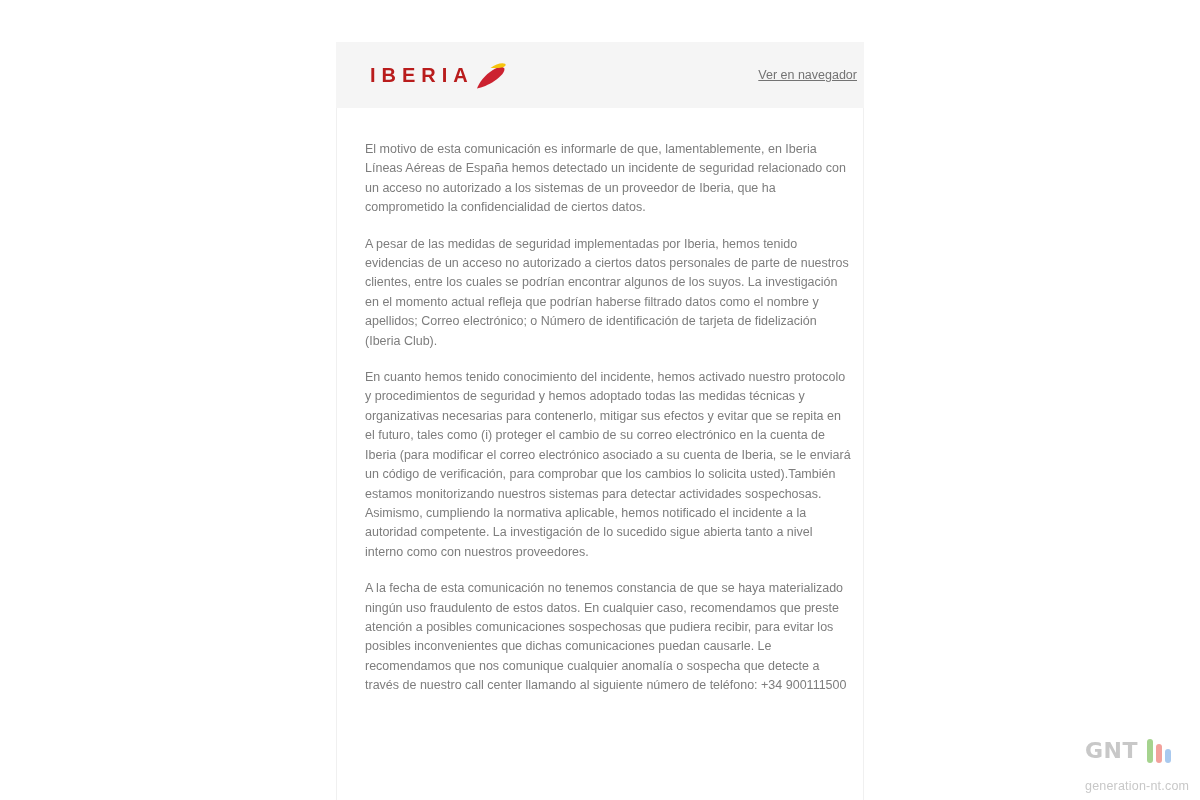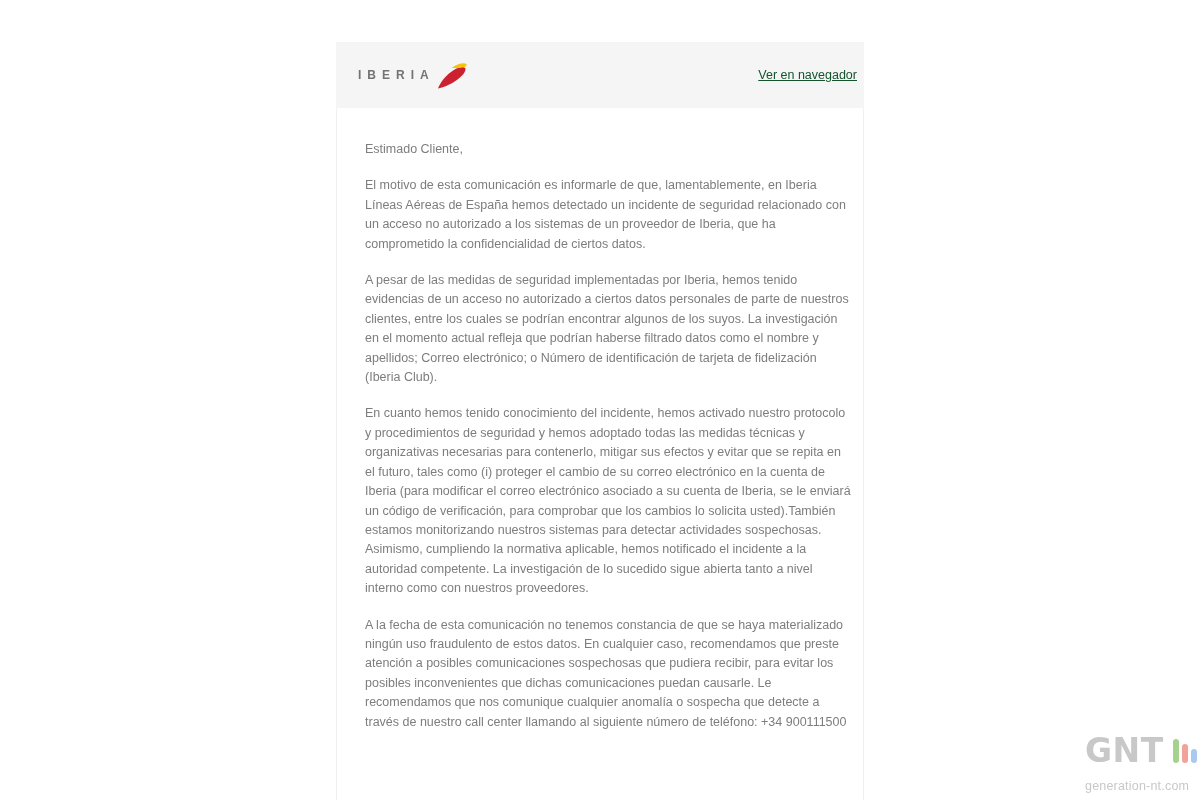--- a/index.html
+++ b/index.html
@@ -12,44 +12,45 @@
   }
 
   .email-header {
     height:66px; background:#f5f5f5;
     display:flex; align-items:center; justify-content:space-between;
     padding:0 7px 0 22px;
   }
 
   .brand { display:flex; align-items:center; }
   .brand-text {
-    color:#737373; font-weight:800; font-size:12px; letter-spacing:6px;
+    color:#b91c1c; font-weight:800; font-size:20px; letter-spacing:6px;
     font-family:"Liberation Sans", sans-serif;
+    margin-left:12px;
   }
   .brand-swoosh { margin-left:1px; transform:translateY(3px); }
 
   .view-link {
-    color:#14532d; font-size:12.5px; text-decoration:underline; cursor:pointer;
+    color:#737373; font-size:12.5px; text-decoration:underline; cursor:pointer;
   }
 
   .email-body {
     padding:32px 10px 0 28px;
     border-left:1px solid #f0f0f0; border-right:1px solid #f0f0f0;
     min-height:692px;
   }
   .email-body p {
     color:#7d7d7d; font-size:12.5px; line-height:19.4px;
     margin:0 0 17px 0;
   }
 
   .watermark { position:absolute; left:1085px; top:738px; }
   .gnt-row { display:flex; align-items:flex-end; }
   .gnt-text {
     font-family:"DejaVu Sans", sans-serif; font-weight:700;
-    font-size:33px; line-height:25px; color:#c8c8c8; letter-spacing:0.5px;text-align:right;
+    font-size:22px; line-height:25px; color:#c8c8c8; letter-spacing:0.5px;text-align:right;
   }
   .gnt-bars { display:flex; align-items:flex-end; margin-left:6px; }
   .gnt-bar { width:6px; border-radius:3px; margin-left:3px; }
   .gnt-bar.green { height:24px; background:#a5d38e; }
   .gnt-bar.red   { height:19px; background:#f2a19b; }
   .gnt-bar.blue  { height:14px; background:#a9c9ee; }
   .gnt-site {
     font-size:12.5px; color:#c8c8c8; margin-top:16px; letter-spacing:0.2px;
   }
 </style>
@@ -65,21 +66,20 @@
         <svg width="33" height="28" viewBox="0 0 34 29" aria-hidden="true">
           <path d="M2,27.5 C4,21.5 10,13.5 18,8.5 C24,4.8 29.2,4 30.3,6.8 C31.3,9.8 27,15 20,19.8 C14,23.8 7,26.8 2,27.5 Z" fill="#cc2230"></path>
           <path d="M16,6.2 C21,2.2 28,0.2 31,1.8 C32.6,2.8 31.2,5 27.8,5.6 C24,6.2 19,6.4 16,6.2 Z" fill="#f6c40e"></path>
         </svg>
       </span>
     </div>
     <a class="view-link">Ver en navegador</a>
   </div>
 
   <div class="email-body">
-    <p>Estimado Cliente,</p>
     <p>El motivo de esta comunicación es informarle de que, lamentablemente, en Iberia Líneas Aéreas de España hemos detectado un incidente de seguridad relacionado con un acceso no autorizado a los sistemas de un proveedor de Iberia, que ha comprometido la confidencialidad de ciertos datos.</p>
     <p>A pesar de las medidas de seguridad implementadas por Iberia, hemos tenido evidencias de un acceso no autorizado a ciertos datos personales de parte de nuestros clientes, entre los cuales se podrían encontrar algunos de los suyos. La investigación en el momento actual refleja que podrían haberse filtrado datos como el nombre y apellidos; Correo electrónico; o Número de identificación de tarjeta de fidelización (Iberia Club).</p>
     <p>En cuanto hemos tenido conocimiento del incidente, hemos activado nuestro protocolo y procedimientos de seguridad y hemos adoptado todas las medidas técnicas y organizativas necesarias para contenerlo, mitigar sus efectos y evitar que se repita en el futuro, tales como (i) proteger el cambio de su correo electrónico en la cuenta de Iberia (para modificar el correo electrónico asociado a su cuenta de Iberia, se le enviará un código de verificación, para comprobar que los cambios lo solicita usted).También estamos monitorizando nuestros sistemas para detectar actividades sospechosas. Asimismo, cumpliendo la normativa aplicable, hemos notificado el incidente a la autoridad competente. La investigación de lo sucedido sigue abierta tanto a nivel interno como con nuestros proveedores.</p>
     <p>A la fecha de esta comunicación no tenemos constancia de que se haya materializado ningún uso fraudulento de estos datos. En cualquier caso, recomendamos que preste atención a posibles comunicaciones sospechosas que pudiera recibir, para evitar los posibles inconvenientes que dichas comunicaciones puedan causarle. Le recomendamos que nos comunique cualquier anomalía o sospecha que detecte a través de nuestro call center llamando al siguiente número de teléfono: +34 900111500</p>
   </div>
 
 </div>
 
 <div class="watermark">
   <div class="gnt-row">

